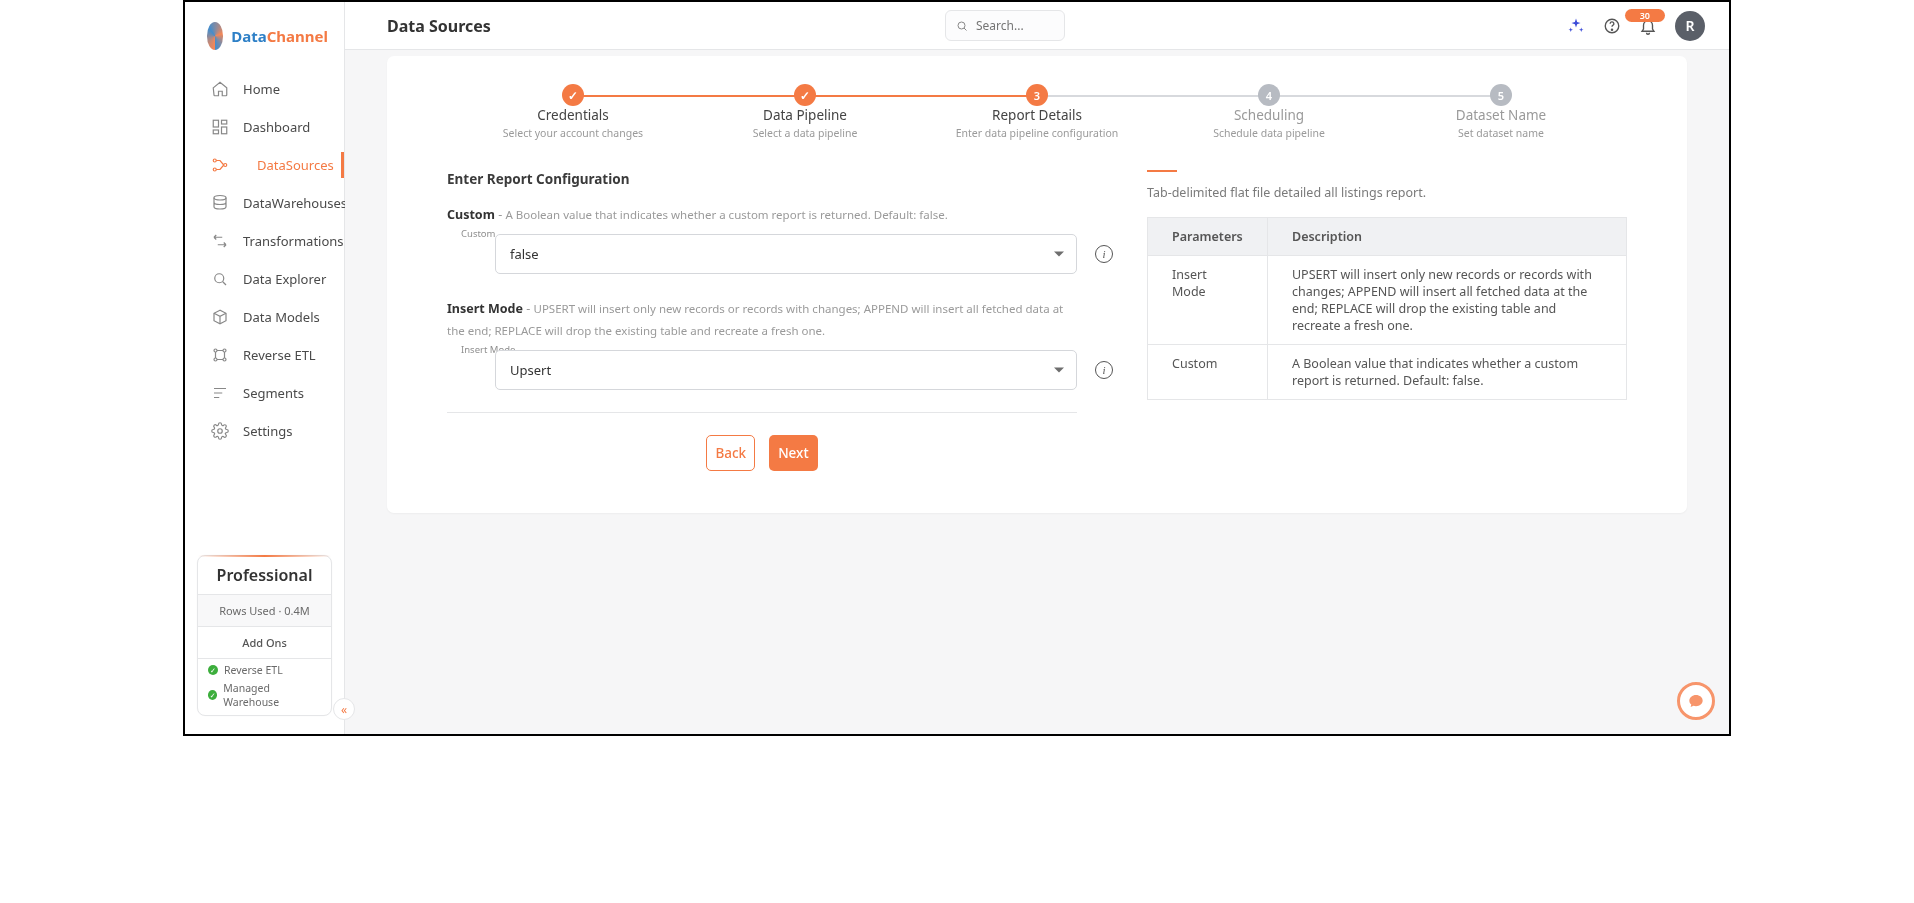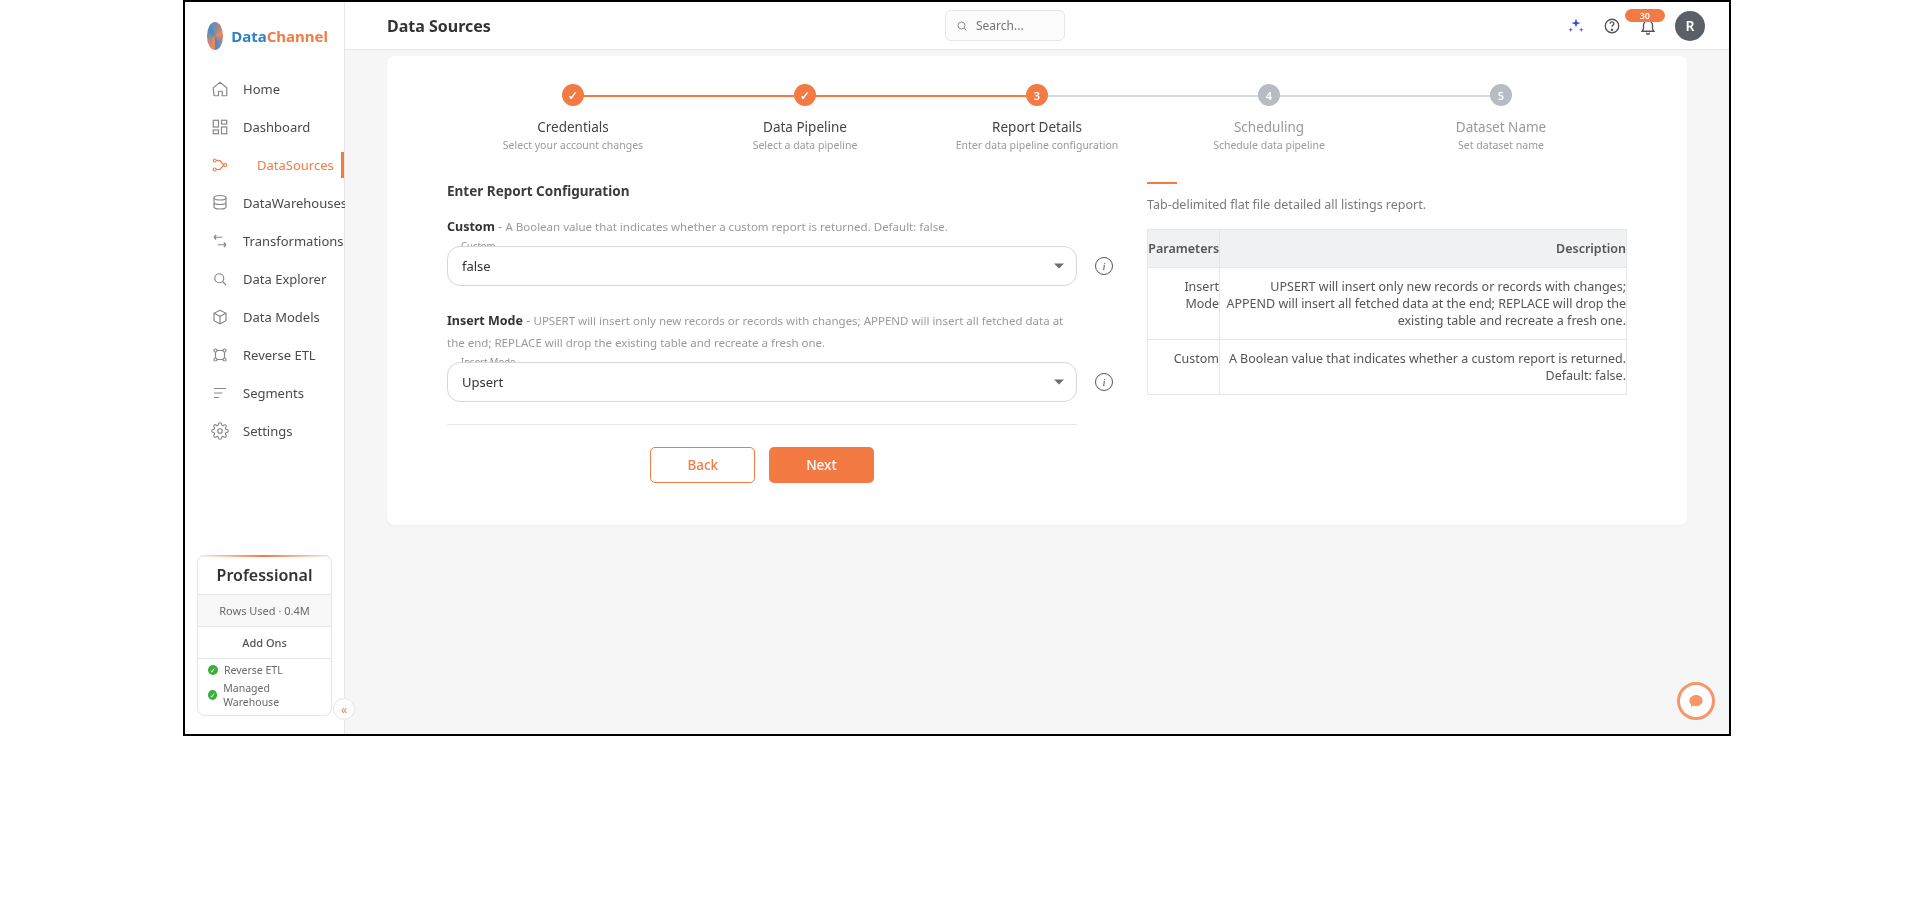--- a/index.html
+++ b/index.html
@@ -64,57 +64,57 @@
   .breadcrumb .bold{font-weight:700;color:#555;}
   .breadcrumb .cur{color:#777;}
 
   .panel{margin:6px 42px 30px 42px;background:#fff;border-radius:7px;box-shadow:0 1px 2px rgba(0,0,0,.04);padding:28px 60px 42px 60px;}
 
   
   .stepper{display:flex;align-items:flex-start;justify-content:space-between;position:relative;margin:0 10px 30px 10px;}
   .step{flex:1;display:flex;flex-direction:column;align-items:center;position:relative;text-align:center;}
   .step .circle{width:22px;height:22px;border-radius:50%;background:#b7bbc2;color:#fff;font-size:11px;font-weight:600;display:flex;align-items:center;justify-content:center;z-index:1;}
   .step.done .circle,.step.active .circle{background:var(--orange);}
-  .step .lbl{margin-top:12px;font-size:13.5px;color:#444;}
+  .step .lbl{margin-top:0;font-size:13.5px;color:#444;}
   .step .sub{font-size:10.5px;color:#9a9a9a;margin-top:2px;}
   .step.upcoming .lbl{color:#9a9a9a;}
   .step .line{position:absolute;top:11px;left:50%;width:100%;height:2px;background:#d7d9dd;z-index:0;}
   .step:last-child .line{display:none;}
   .step.done .line,.step.active-prev .line{background:var(--orange);}
   .check-glyph{font-size:12px;}
 
   
   .body-cols{display:flex;gap:70px;align-items:flex-start;}
   .form-col{flex:1;max-width:660px;}
   .desc-col{flex:0 0 480px;}
 
   .cfg-heading{font-size:13.5px;font-weight:700;color:#3b3b3b;margin-bottom:14px;}
   .field-block{margin-bottom:22px;}
   .field-label{font-size:12.5px;color:#333;}
   .field-label b{font-weight:700;}
   .field-hint{font-size:11.5px;color:#9a9a9a;}
   .select-wrap{position:relative;margin-top:10px;}
-  .select{border:1px solid #d5d7db;border-radius:13px;height:40px;display:flex;align-items:center;padding:0 14px;font-size:13px;color:#333;cursor:pointer;background:#fff;position:relative;}
+  .select{border:1px solid #d5d7db;border-radius:5px;height:40px;display:flex;align-items:center;padding:0 14px;font-size:13px;color:#333;cursor:pointer;background:#fff;position:relative;margin-left:48px;}
   .float-lbl{position:absolute;top:-7px;left:10px;background:#fff;padding:0 4px;font-size:9.5px;color:#8f8f8f;}
   .caret{position:absolute;right:12px;top:50%;transform:translateY(-50%);width:0;height:0;border-left:5px solid transparent;border-right:5px solid transparent;border-top:5px solid #6e6e6e;}
   .info-icon{position:absolute;right:-36px;top:50%;transform:translateY(-50%);width:18px;height:18px;border:1.5px solid #555;border-radius:50%;display:flex;align-items:center;justify-content:center;font-size:11px;color:#555;font-style:italic;font-family:Georgia,serif;cursor:pointer;}
 
   .hr{border:none;border-top:1px solid var(--border);margin:18px 0 22px 0;}
 
   .btn-row{display:flex;justify-content:center;gap:14px;}
-  .btn{padding:8px 36px;border-radius:5px;font-size:13.5px;font-weight:500;cursor:pointer;border:1px solid transparent;}
+  .btn{padding:8px 8px;border-radius:5px;font-size:13.5px;font-weight:500;cursor:pointer;border:1px solid transparent;}
   .btn-back{background:#fff;border-color:var(--orange);color:var(--orange);}
   .btn-next{background:var(--orange);color:#fff;}
 
   
   .desc-heading{font-size:13.5px;font-weight:700;color:#3b3b3b;margin-bottom:4px;}
   .desc-underline{width:30px;height:2px;background:var(--orange);margin-bottom:12px;}
   .desc-text{font-size:12.5px;color:#7a7a7a;margin-bottom:16px;}
   table.params{width:100%;border-collapse:collapse;font-size:12.5px;}
-  table.params th,table.params td{border:1px solid var(--border);padding:10px 0;text-align:right;vertical-align:top;}
+  table.params th,table.params td{border:1px solid var(--border);padding:10px 24px;text-align:left;vertical-align:top;}
   table.params th{background:var(--header-row);color:#555;font-weight:600;}
   table.params td{color:#555;}
 
   
   .chat-fab{position:absolute;right:14px;bottom:14px;width:38px;height:38px;border-radius:50%;background:#fff;border:3px solid #f7956b;display:flex;align-items:center;justify-content:center;cursor:pointer;}
   .chat-fab svg{width:16px;height:16px;color:#f7956b;}
 </style>
 </head>
 <body>
 

